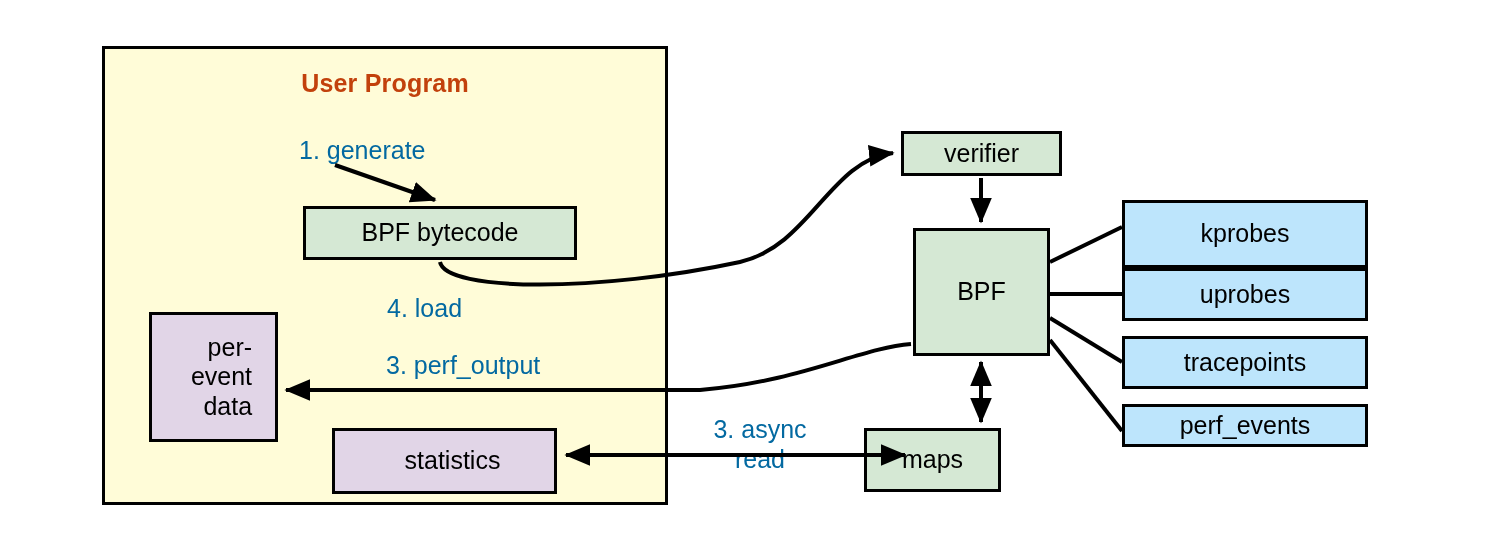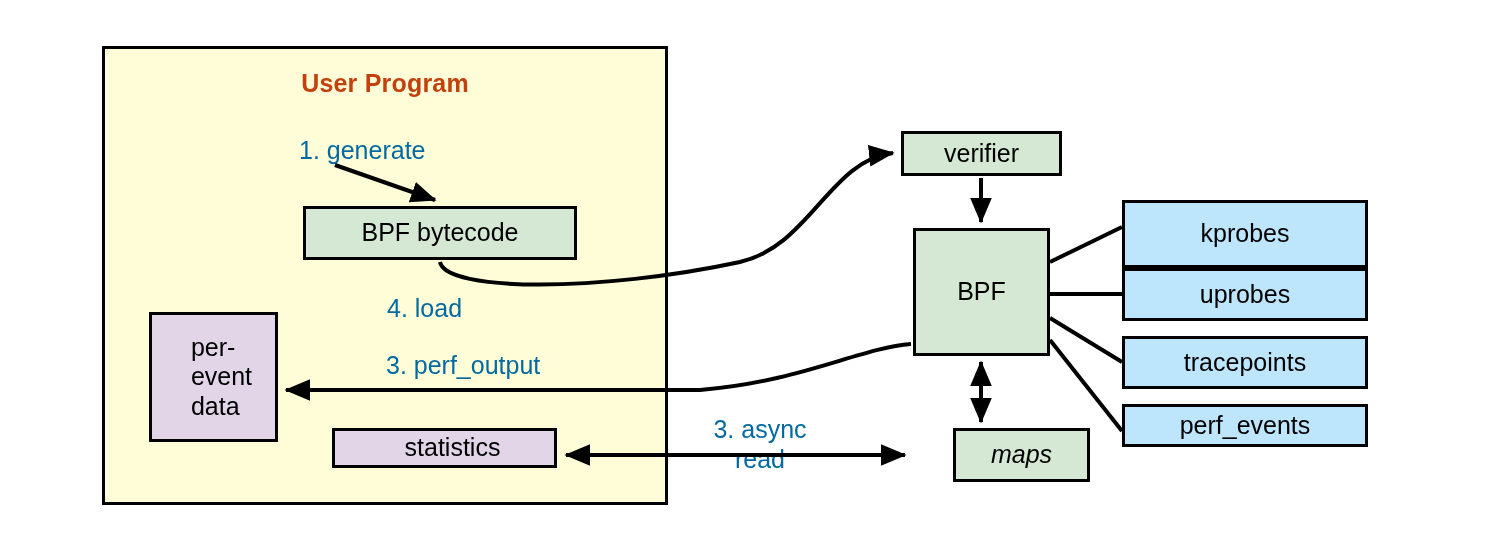--- a/index.html
+++ b/index.html
@@ -47,38 +47,38 @@
     color: #c2410c;
     letter-spacing: 0.2px;
   }
   .node {
     position: absolute;
     border: 3px solid #000000;
     box-sizing: border-box;
     display: flex;
     align-items: center;
     justify-content: center;
-    text-align: left;
+    text-align: right;
     font-size: 25px;
     color: #000000;
     line-height: 1.18;
   }
   .node-green  { background: #d5e8d4; }
   .node-purple { background: #e1d5e7; padding-left: 16px; }
   .node-blue   { background: #bde5fc; }
 
   
   #node-bpf-bytecode { left: 303px; top: 206px; width: 274px; height: 54px; }
   #node-per-event-data { left: 149px; top: 312px; width: 129px; height: 130px; }
-  #node-statistics { left: 332px; top: 428px; width: 225px; height: 40px; }
+  #node-statistics { left: 332px; top: 428px; width: 225px; height: 66px; }
 
   
   #node-verifier { left: 901px; top: 131px; width: 161px; height: 45px; }
   #node-bpf { left: 913px; top: 228px; width: 137px; height: 128px; }
-  #node-maps { left: 953px; top: 428px; width: 137px; height: 54px; font-style: italic; }
+  #node-maps { left: 864px; top: 428px; width: 137px; height: 64px; }
   #node-kprobes     { left: 1122px; top: 200px; width: 246px; height: 68px; }
   #node-uprobes     { left: 1122px; top: 268px; width: 246px; height: 53px; }
   #node-tracepoints { left: 1122px; top: 336px; width: 246px; height: 53px; }
   #node-perf-events { left: 1122px; top: 404px; width: 246px; height: 43px; }
 
   
   .edge-label {
     position: absolute;
     font-size: 25px;
     color: #0369a1;

